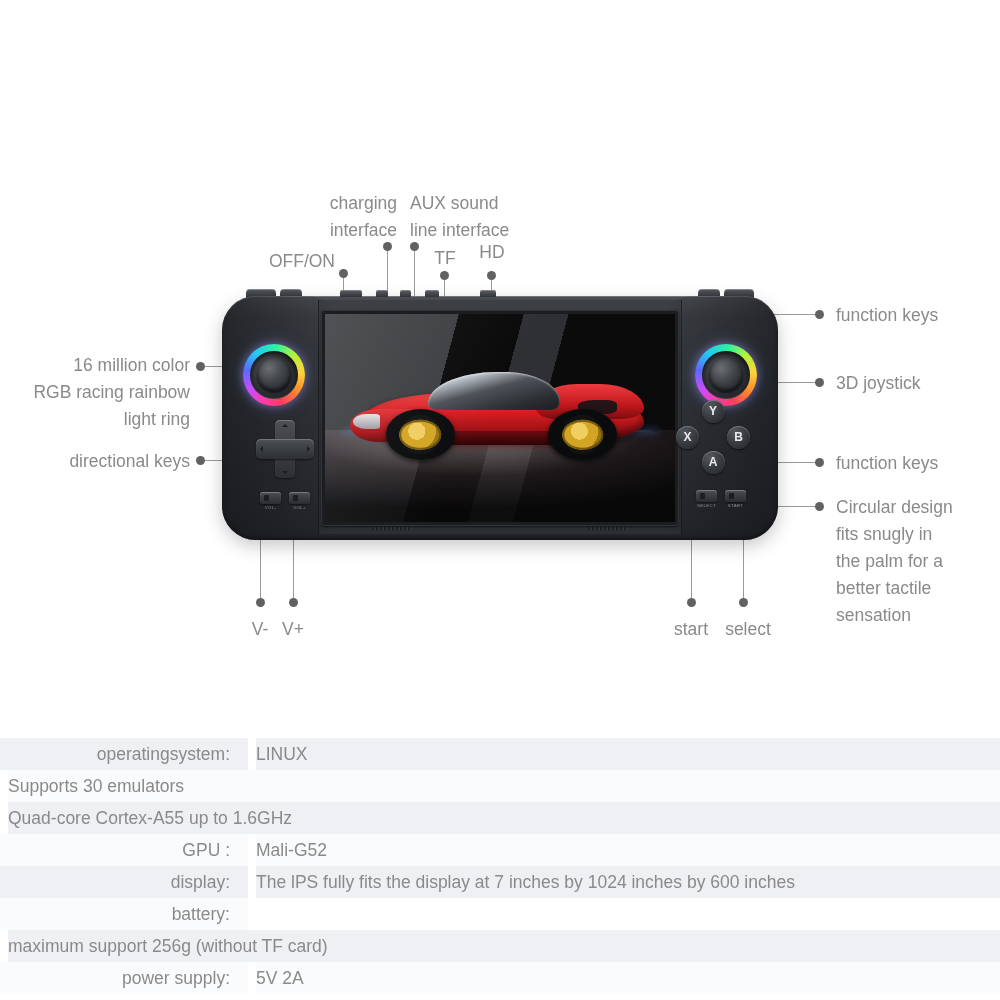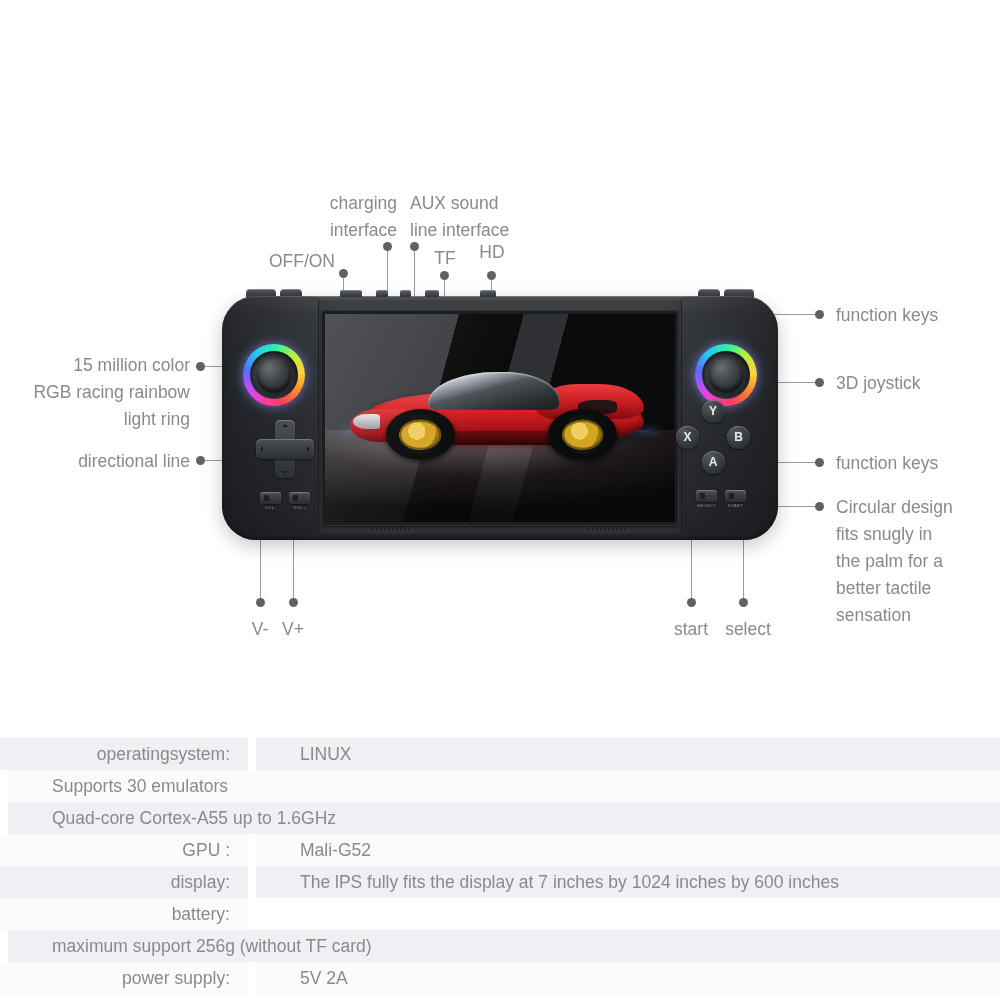--- a/index.html
+++ b/index.html
@@ -320,21 +320,20 @@
   }
   .scell.k {
     width: 248px;
     justify-content: flex-end;
     padding-right: 18px;
   }
   .gap { width: 8px; background: #ffffff; }
   .scell.v {
     flex: 1;
     justify-content: flex-start;
-    padding-left: 44px;
   }
   .srow.odd  .scell { background: #eef0f4; }
   .srow.even .scell { background: #fafbfc; }
 </style>
 </head>
 <body>
 
 <div id="page">
 
 
@@ -354,27 +353,27 @@
 
   <div class="dot" style="left:410px; top:242px;"></div>
   <div class="lead v" style="left:414px; top:251px; height:55px;"></div>
 
   <div class="dot" style="left:440px; top:271px;"></div>
   <div class="lead v" style="left:444px; top:280px; height:26px;"></div>
 
   <div class="dot" style="left:487px; top:271px;"></div>
   <div class="lead v" style="left:491px; top:280px; height:26px;"></div>
 
-  <div class="callout r" style="left:10px; top:352px; width:180px;">15 million color
+  <div class="callout r" style="left:10px; top:352px; width:180px;">16 million color
 RGB racing rainbow
 light ring</div>
   <div class="dot" style="left:196px; top:362px;"></div>
   <div class="lead h" style="left:205px; top:366px; width:42px;"></div>
 
-  <div class="callout r" style="left:10px; top:448px; width:180px;">directional line</div>
+  <div class="callout r" style="left:10px; top:448px; width:180px;">directional keys</div>
   <div class="dot" style="left:196px; top:456px;"></div>
   <div class="lead h" style="left:205px; top:460px; width:58px;"></div>
 
   <div class="callout l" style="left:836px; top:302px; width:170px;">function keys</div>
   <div class="dot" style="left:815px; top:310px;"></div>
   <div class="lead h" style="left:770px; top:314px; width:45px;"></div>
 
   <div class="callout l" style="left:836px; top:370px; width:170px;">3D joystick</div>
   <div class="dot" style="left:815px; top:378px;"></div>
   <div class="lead h" style="left:760px; top:382px; width:55px;"></div>

